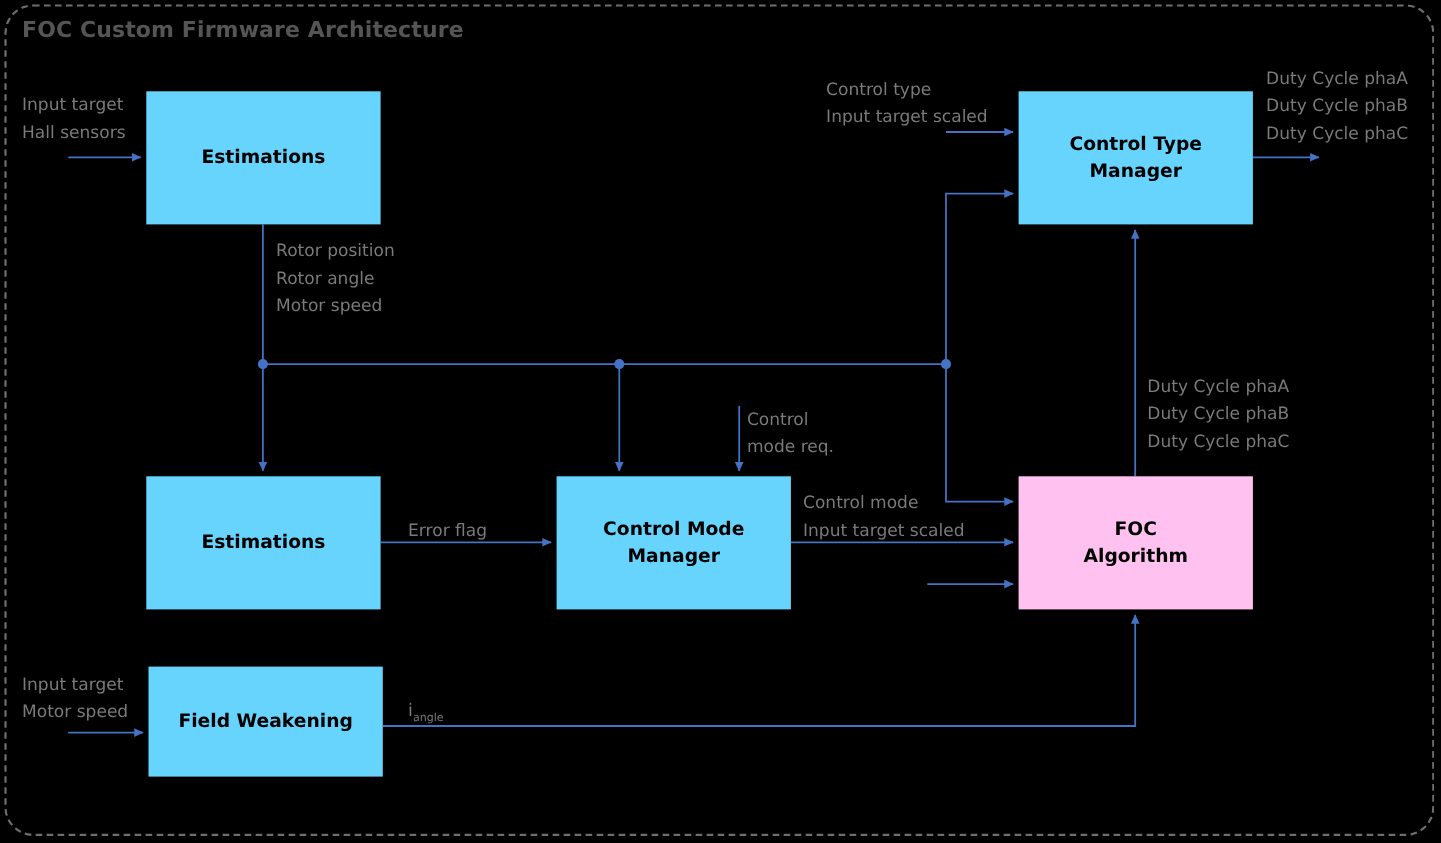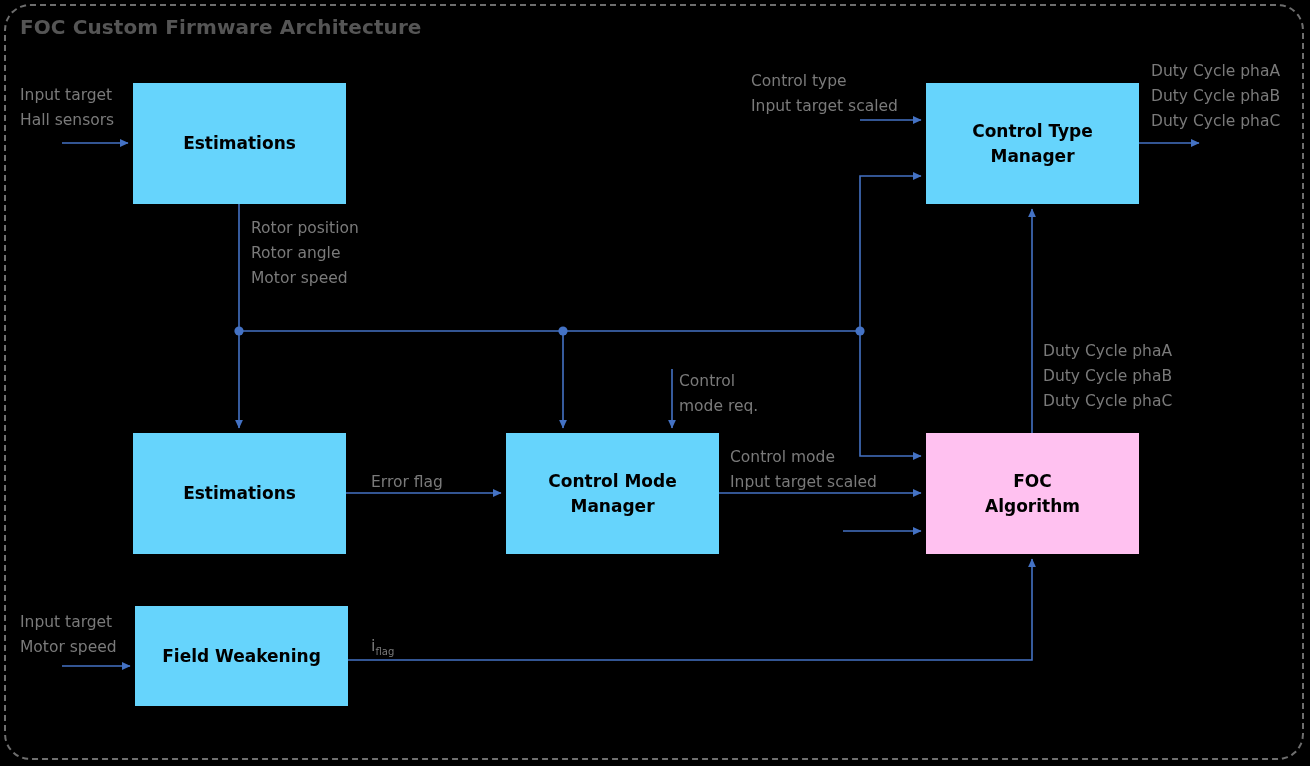--- a/index.html
+++ b/index.html
@@ -146,15 +146,15 @@
 mode req.</div>
   <div class="lbl" style="left: 1043px; top: 339px; color: rgb(122, 122, 122);">Duty Cycle phaA
 Duty Cycle phaB
 Duty Cycle phaC</div>
   <div class="lbl" style="left: 371px; top: 470px; color: rgb(122, 122, 122);">Error flag</div>
   <div class="lbl" style="left: 730px; top: 445px; color: rgb(122, 122, 122);">Control mode
 Input target scaled</div>
   <div class="lbl" style="left: 20px; top: 610px; color: rgb(122, 122, 122);">Input target
 Motor speed</div>
 
-  <div class="lbl sub" id="idtgt-label" style="left: 371px; top: 633px;"><span>i</span><sub>flag</sub></div>
+  <div class="lbl sub" id="idtgt-label" style="left: 371px; top: 633px;"><span>i</span><sub>angle</sub></div>
 
 </div>
 
 </body></html>

